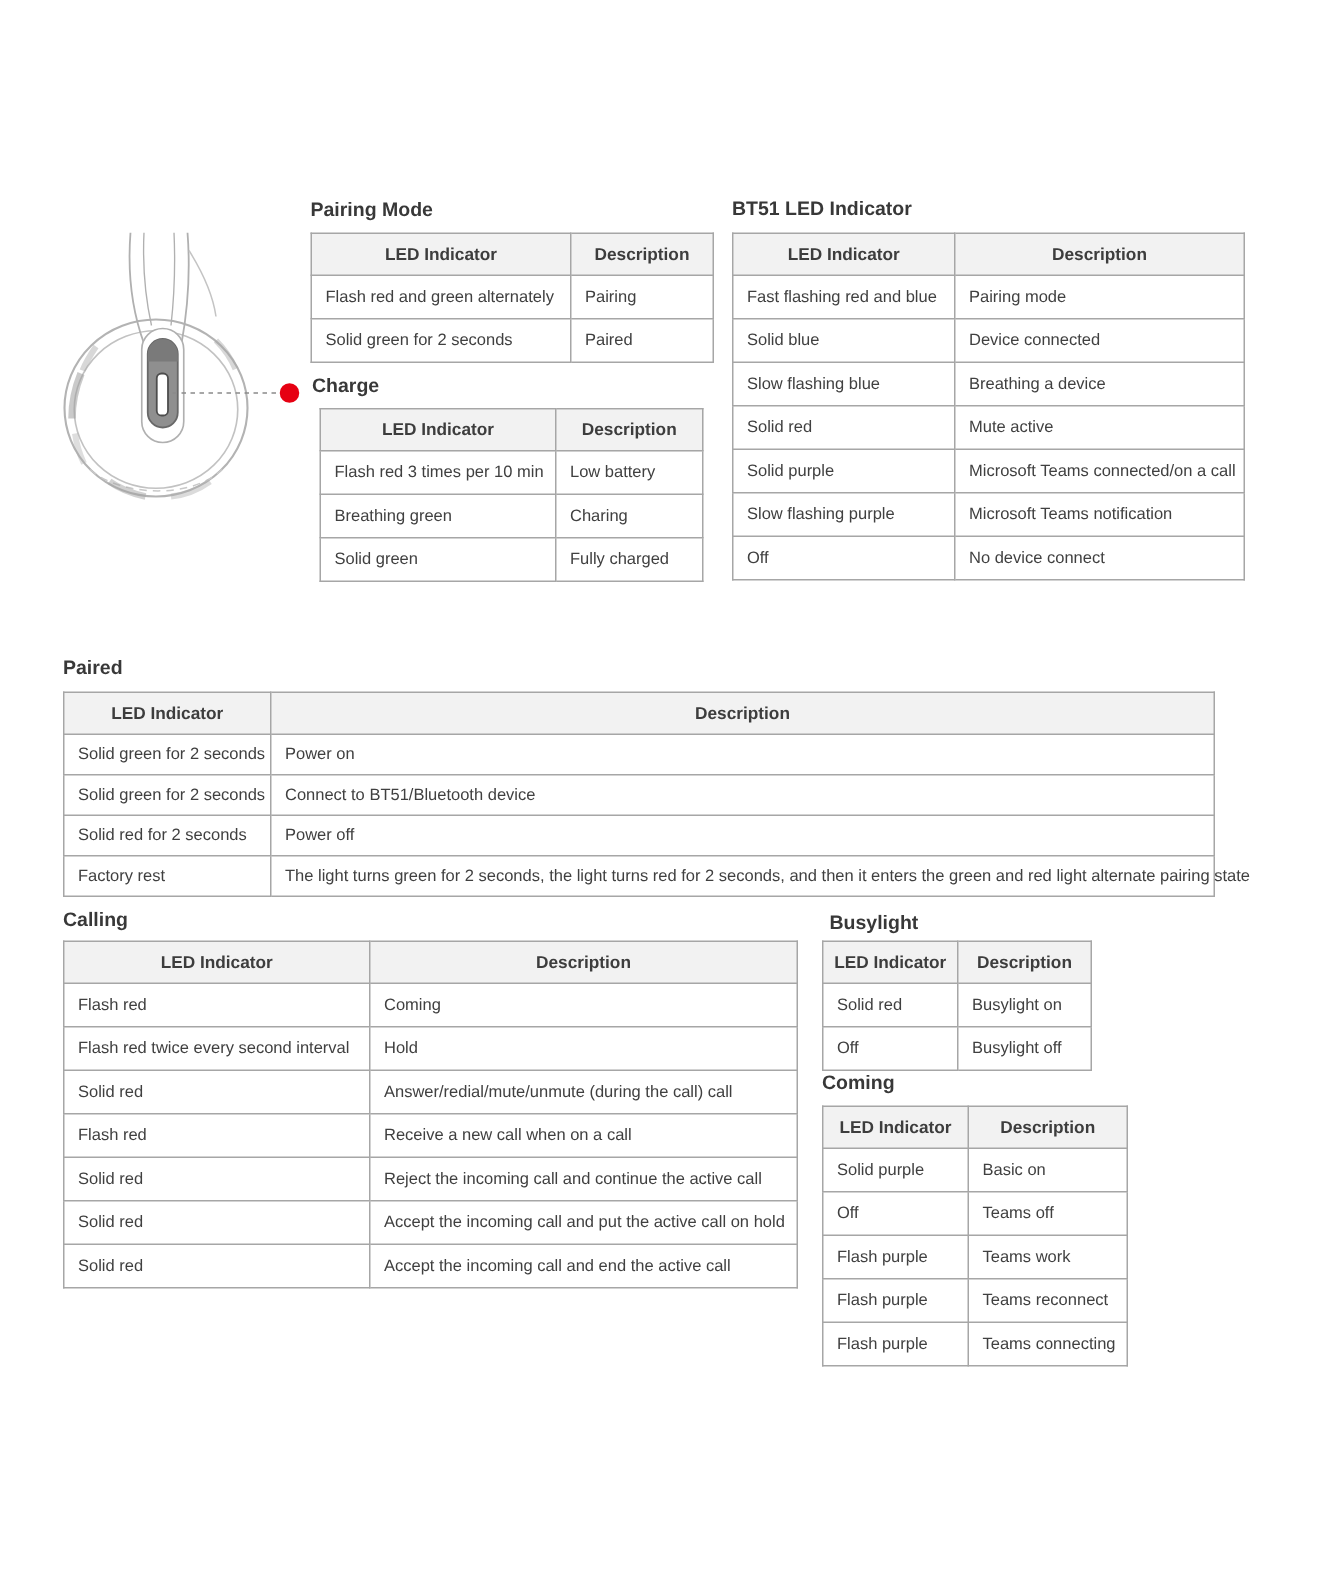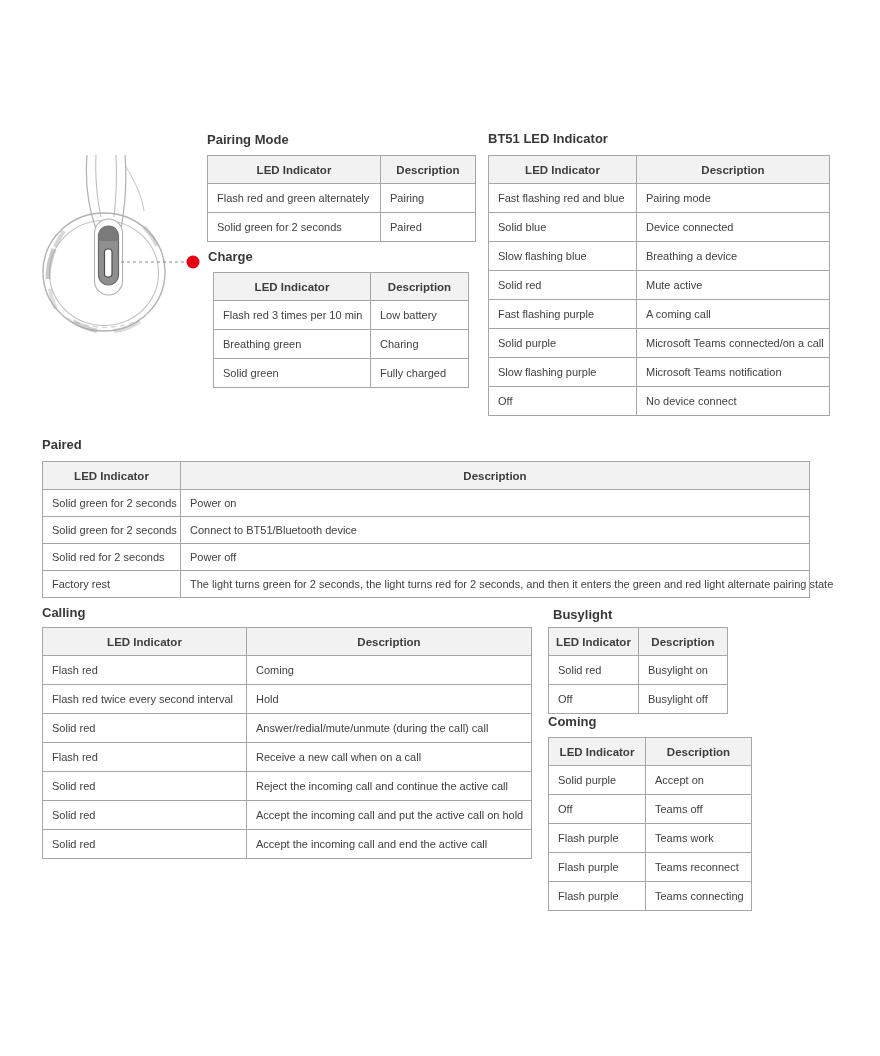--- a/index.html
+++ b/index.html
@@ -114,24 +114,20 @@
       </tr>
       <tr>
         <td>Slow flashing blue</td>
         <td>Breathing a device</td>
       </tr>
       <tr>
         <td>Solid red</td>
         <td>Mute active</td>
       </tr>
       <tr>
-        <td>Fast flashing purple</td>
-        <td>A coming call</td>
-      </tr>
-      <tr>
         <td>Solid purple</td>
         <td>Microsoft Teams connected/on a call</td>
       </tr>
       <tr>
         <td>Slow flashing purple</td>
         <td>Microsoft Teams notification</td>
       </tr>
       <tr>
         <td>Off</td>
         <td>No device connect</td>
@@ -275,21 +271,21 @@
     </colgroup>
     <thead>
       <tr>
         <th>LED Indicator</th>
         <th>Description</th>
       </tr>
     </thead>
     <tbody>
       <tr>
         <td>Solid purple</td>
-        <td>Accept on</td>
+        <td>Basic on</td>
       </tr>
       <tr>
         <td>Off</td>
         <td>Teams off</td>
       </tr>
       <tr>
         <td>Flash purple</td>
         <td>Teams work</td>
       </tr>
       <tr>

